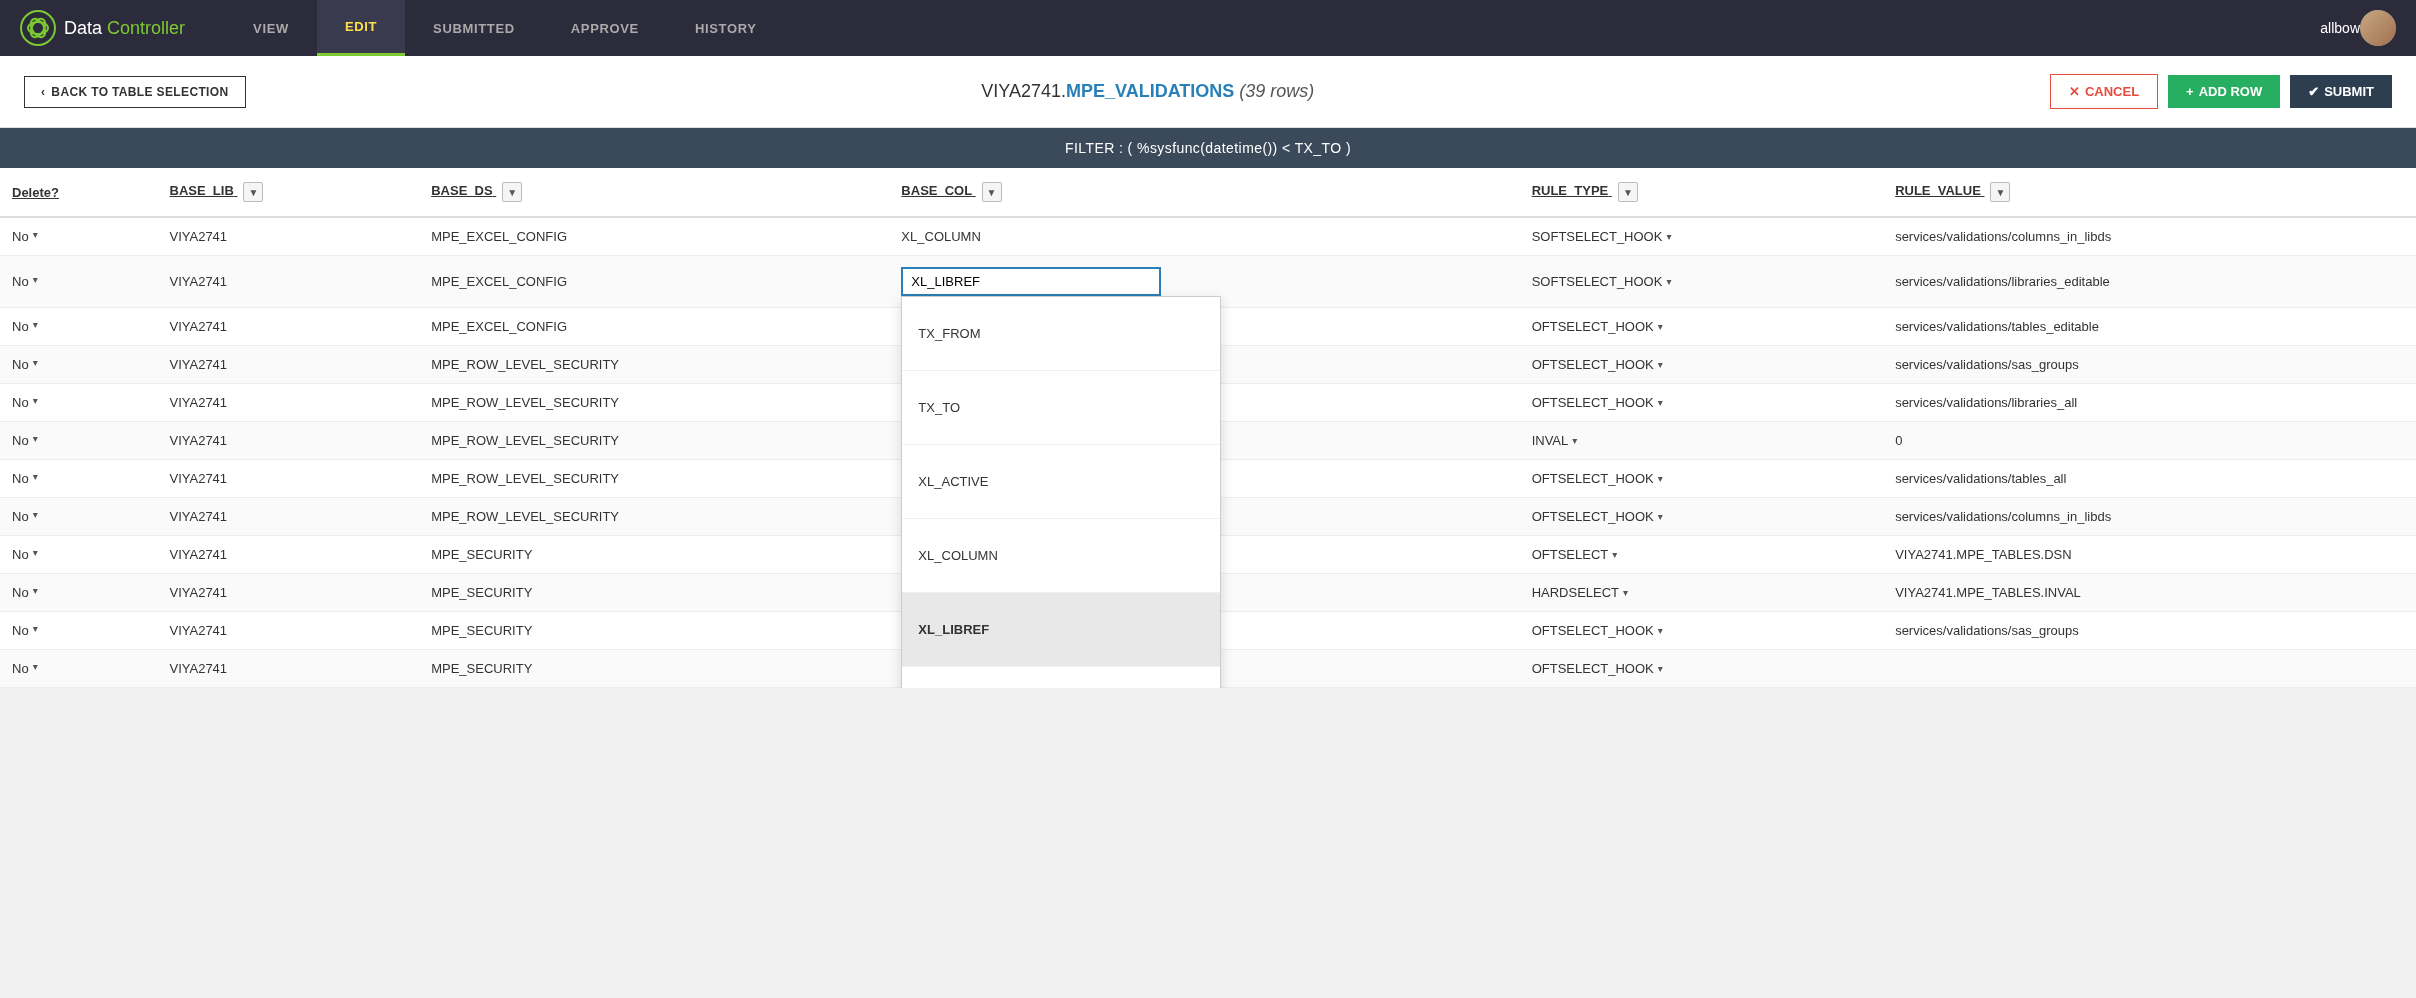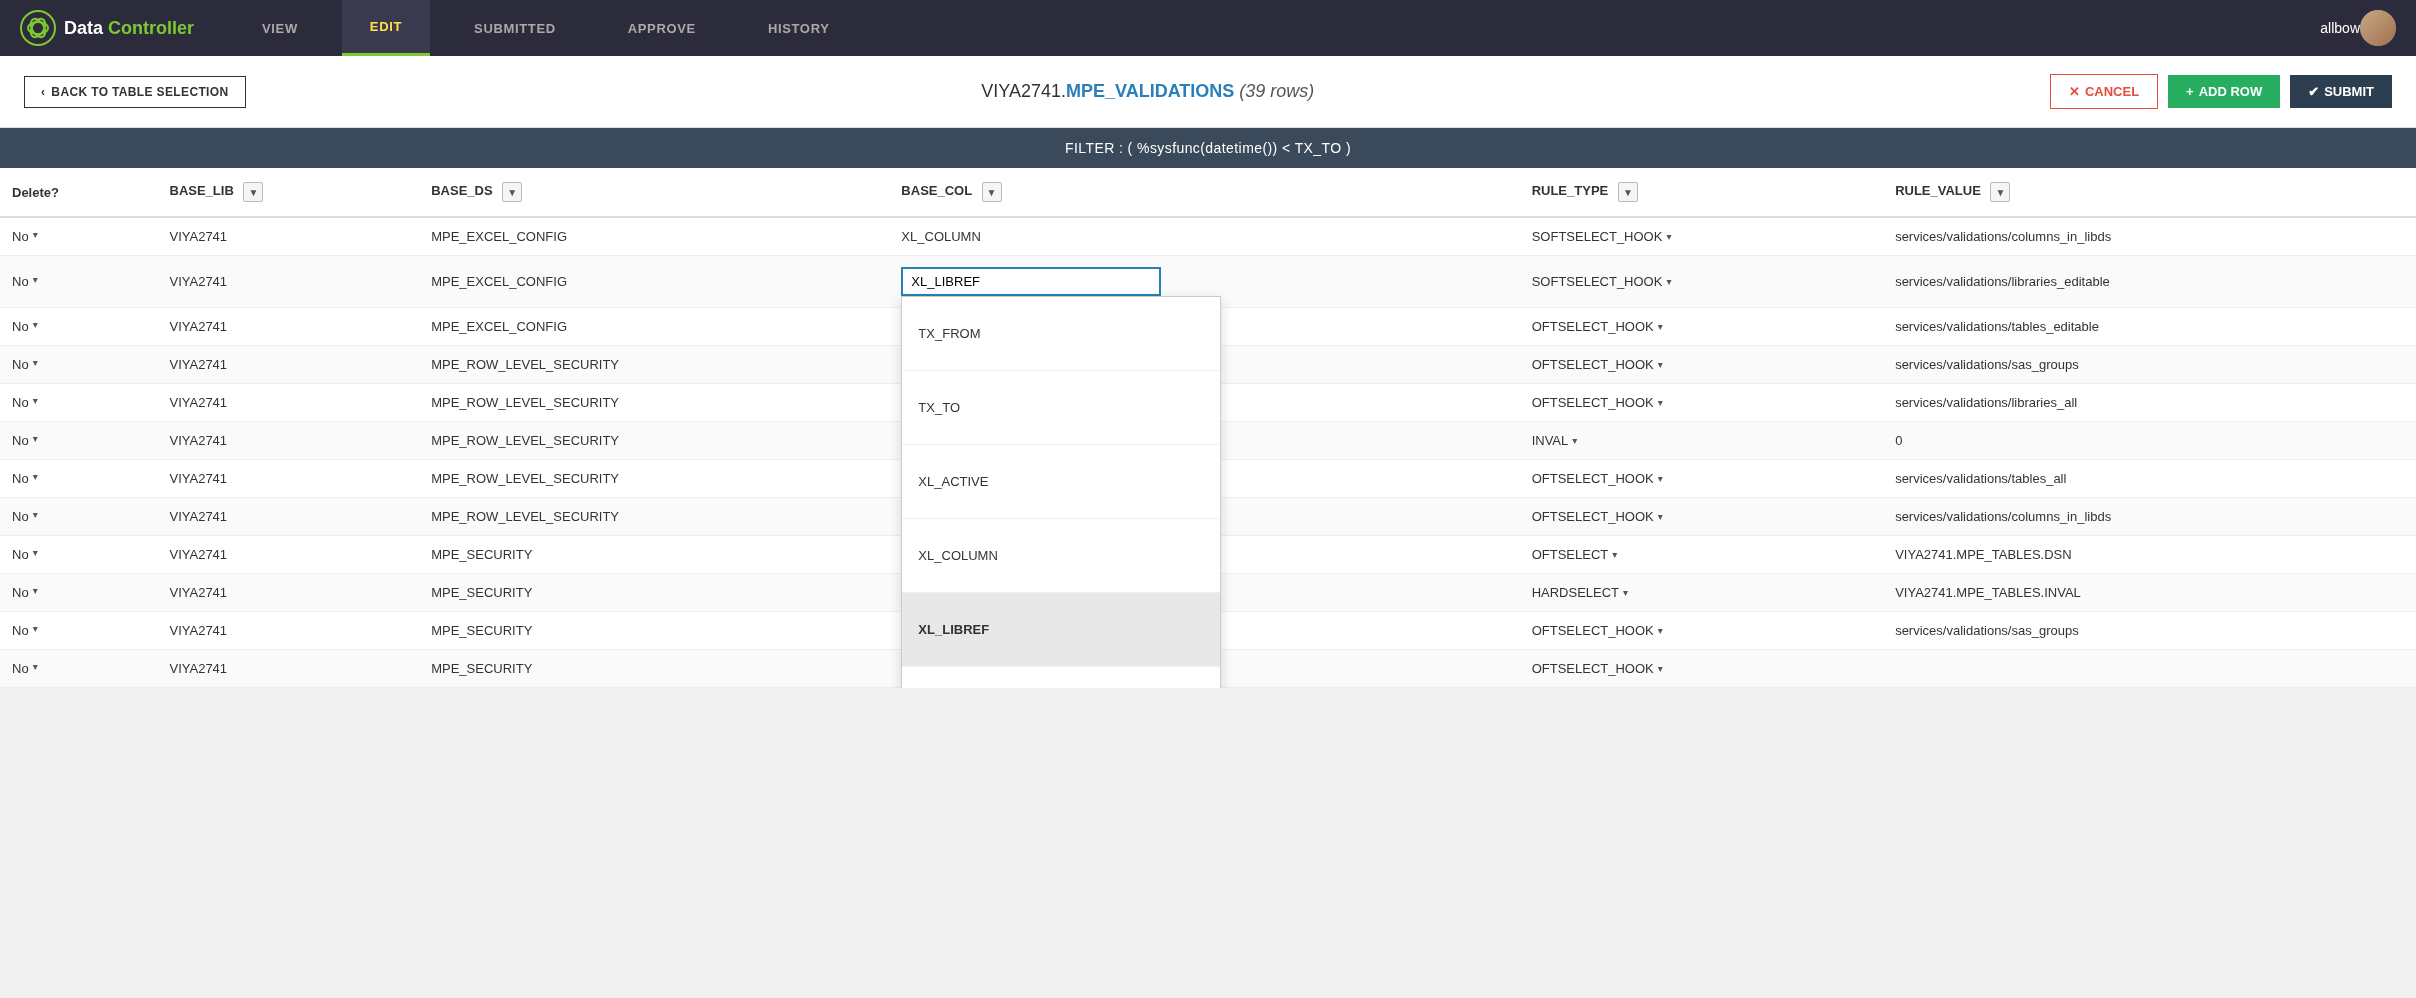--- a/index.html
+++ b/index.html
@@ -19,27 +19,27 @@
       align-items: center;
       gap: 8px;
       margin-right: 40px;
     }
     .brand-logo {
       width: 36px;
       height: 36px;
     }
     .brand-name {
       font-size: 18px;
-      font-weight: 700;
+      font-weight: 400;
       color: white;
     }
     .brand-name span { color: #7ec832; }
     .nav-items {
       display: flex;
-      gap: 16px;
+      gap: 0;
       flex: 1;
     }
     .nav-item {
       color: #aaa;
       padding: 0 28px;
       height: 56px;
       display: flex;
       align-items: center;
       font-size: 13px;
       font-weight: 600;
@@ -186,20 +186,21 @@
     }
     th {
       padding: 14px 12px;
       text-align: left;
       font-weight: 700;
       font-size: 13px;
       color: #333;
       background: white;
       white-space: nowrap;
       position: relative;
+      text-decoration: underline;
     }
     th .filter-btn {
       display: inline-flex;
       align-items: center;
       justify-content: center;
       width: 20px;
       height: 20px;
       border: 1px solid #bbb;
       border-radius: 2px;
       margin-left: 6px;

